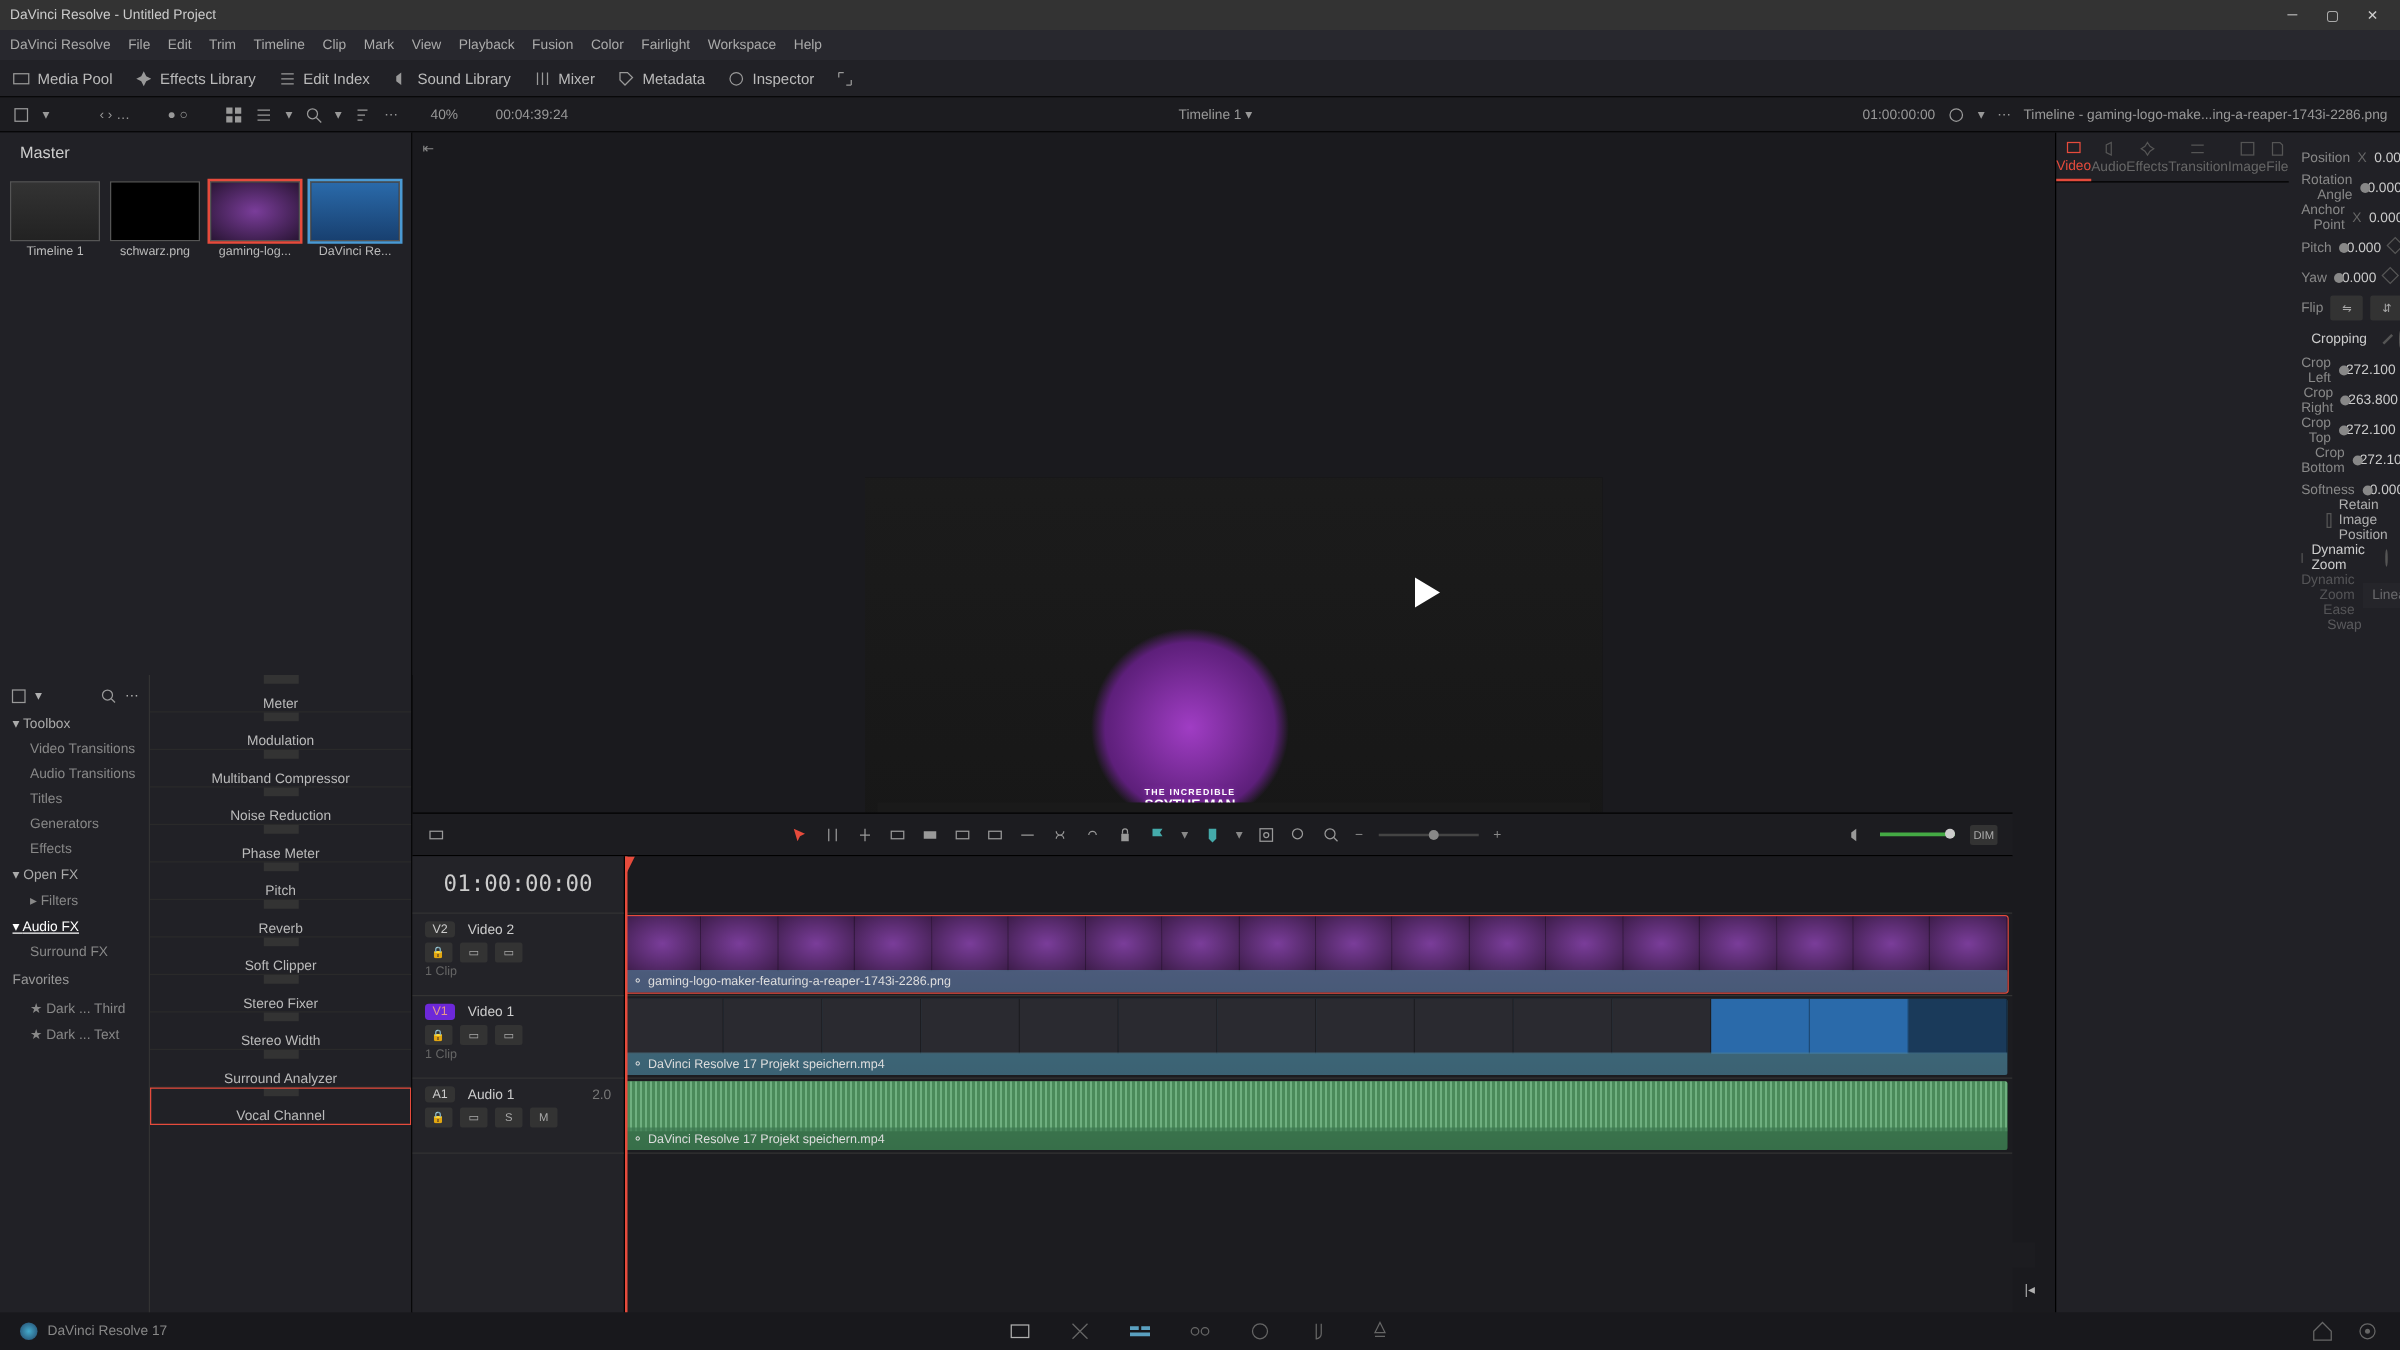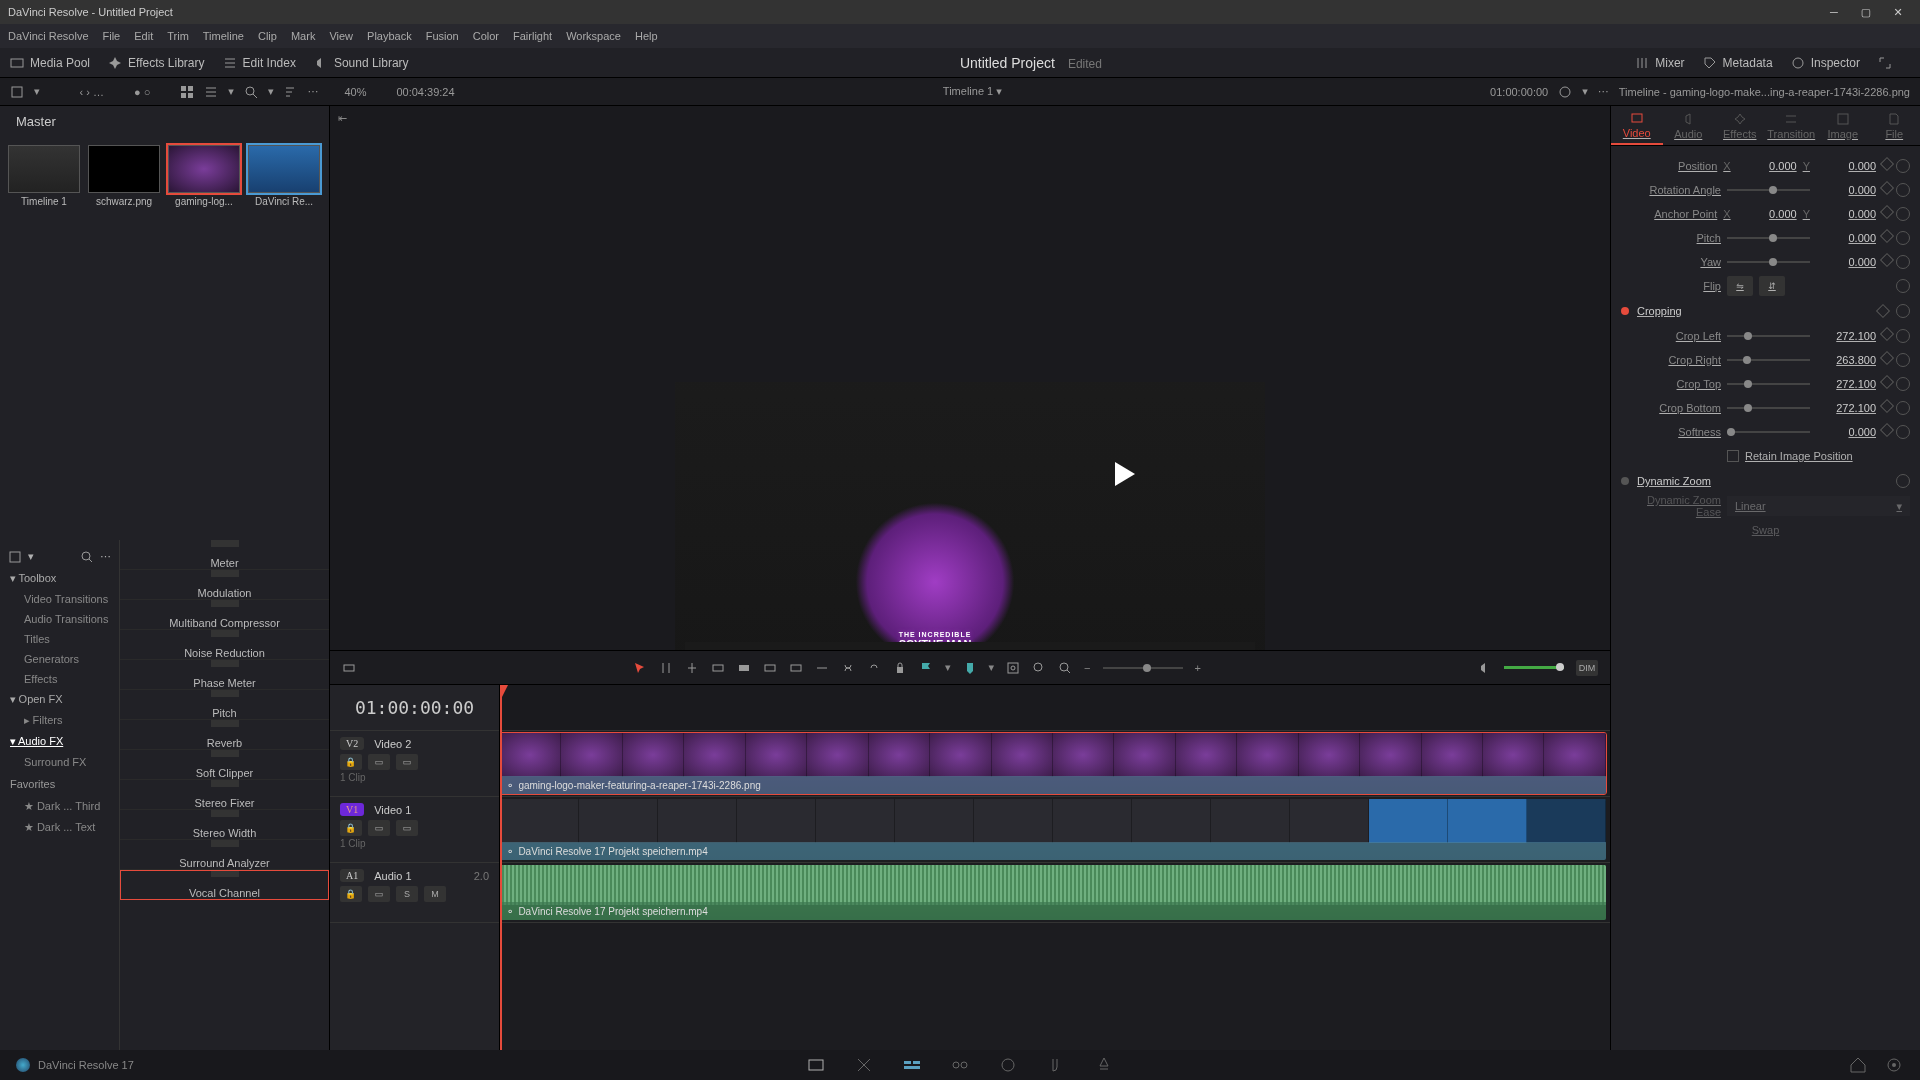--- a/index.html
+++ b/index.html
@@ -40,21 +40,21 @@
 .preview .logo-circle { width:160px; height:160px; background:radial-gradient(circle,#a03dc4 0%,#5d1f7a 60%,transparent 70%); border-radius:50%; position:relative; }
 .preview .logo-text { position:absolute; bottom:12px; left:0; right:0; text-align:center; color:#fff; font-weight:bold; font-size:11px; text-shadow:0 0 4px #a03dc4; }
 .preview .playtri { position:absolute; right:130px; top:80px; width:0; height:0; border-left:20px solid #fff; border-top:12px solid transparent; border-bottom:12px solid transparent; }
 .preview .mini-tl { position:absolute; left:10px; right:10px; bottom:10px; height:60px; background:#1a1a1a; }
 .viewer-scrub { height:20px; background:#1c1c20; position:relative; margin:6px 16px 0; }
 .viewer-scrub .cursor { position:absolute; left:0; top:0; width:2px; height:100%; background:#e64b3c; }
 .transport { height:36px; display:flex; align-items:center; justify-content:center; gap:10px; }
 .tbtn { width:24px; height:24px; display:flex; align-items:center; justify-content:center; color:#aaa; }
 .tbtn svg { width:14px; height:14px; fill:#aaa; }
 
-.col-inspector { width:310px; background:#212126; border-left:1px solid #000; display:flex; flex-direction:column; font-size:11px;text-decoration:underline; }
+.col-inspector { width:276px; background:#212126; border-left:1px solid #000; display:flex; flex-direction:row; font-size:11px; }
 .insp-tabs { display:flex; height:40px; border-bottom:1px solid #000; }
 .insp-tab { flex:1; display:flex; flex-direction:column; align-items:center; justify-content:center; color:#666; gap:2px; }
 .insp-tab.active { color:#e64b3c; border-bottom:2px solid #e64b3c; }
 .insp-body { flex:1; padding:8px 10px; overflow:auto; }
 .prop-row { display:flex; align-items:center; height:24px; gap:6px; }
 .prop-label { width:100px; text-align:right; color:#888; }
 .prop-sub { width:10px; color:#666; }
 .prop-val { width:60px; text-align:right; color:#ccc; }
 .prop-slider { flex:1; height:2px; background:#444; position:relative; }
 .prop-slider .dot { position:absolute; left:50%; top:-3px; width:8px; height:8px; background:#888; border-radius:50%; }
@@ -77,21 +77,21 @@
 .fx-item.sel { outline:1px solid #e64b3c; outline-offset:-1px; }
 
 .timeline-area { position:absolute; left:330px; right:310px; bottom:30px; height:400px; background:#1c1c20; border-top:1px solid #000; display:flex; flex-direction:column; }
 .tl-toolbar { height:34px; display:flex; align-items:center; padding:0 12px; gap:12px; border-bottom:1px solid #000; color:#888; }
 .tl-toolbar .sp { flex:1; }
 .tl-body { flex:1; display:flex; }
 .tl-headers { width:170px; background:#232328; border-right:1px solid #000; }
 .tl-tc { height:46px; display:flex; align-items:center; justify-content:center; color:#ccc; font-size:18px; font-family:monospace; border-bottom:1px solid #333; }
 .track-head { border-bottom:1px solid #333; padding:6px 10px; }
 .track-head .row1 { display:flex; gap:10px; align-items:center; }
-.track-tag { background:#333; color:#ccc; padding:1px 6px; border-radius:3px; font-size:10px;font-family:Liberation Serif, serif; }
+.track-tag { background:#333; color:#ccc; padding:1px 6px; border-radius:3px; font-size:10px; }
 .track-tag.v1 { background:#6d28d9; color:#e69a8a; }
 .track-name { color:#ccc; }
 .track-head .row2 { display:flex; gap:6px; margin-top:4px; }
 .mini-btn { width:22px; height:16px; background:#333; border-radius:2px; display:flex; align-items:center; justify-content:center; font-size:9px; color:#aaa; }
 .clip-count { color:#666; font-size:10px; margin-top:2px; }
 
 .tl-tracks { flex:1; position:relative; overflow:hidden; }
 .ruler { height:46px; background:#1a1a1e; border-bottom:1px solid #333; position:relative; }
 .playhead { position:absolute; left:0; top:0; bottom:0; width:2px; background:#e64b3c; z-index:10; }
 .playhead::before { content:''; position:absolute; top:0; left:-6px; width:14px; height:14px; background:#e64b3c; clip-path:polygon(0 0,100% 0,50% 100%); }
@@ -166,24 +166,20 @@
     <svg class="i">
         <path d="M2 3h10M2 7h10M2 11h10" stroke="#999"></path>
       </svg>
     <span class="tb-label">Edit Index</span>
   </div>
   <div class="tb-group">
     <svg class="i">
         <path d="M3 5v4l4 3V2z"></path>
       </svg>
     <span class="tb-label">Sound Library</span>
-  </div>
-  <div class="tb-center">
-    <span class="project-title">Untitled Project</span>
-    <span class="project-edited">Edited</span>
   </div>
   <div class="tb-group">
     <svg class="i">
         <path d="M3 2v10M7 2v10M11 2v10" stroke="#999"></path>
       </svg>
     <span class="tb-label">Mixer</span>
   </div>
   <div class="tb-group">
     <svg class="i">
         <path d="M2 2h6l4 4-6 6-4-4z" fill="none" stroke="#999"></path>

